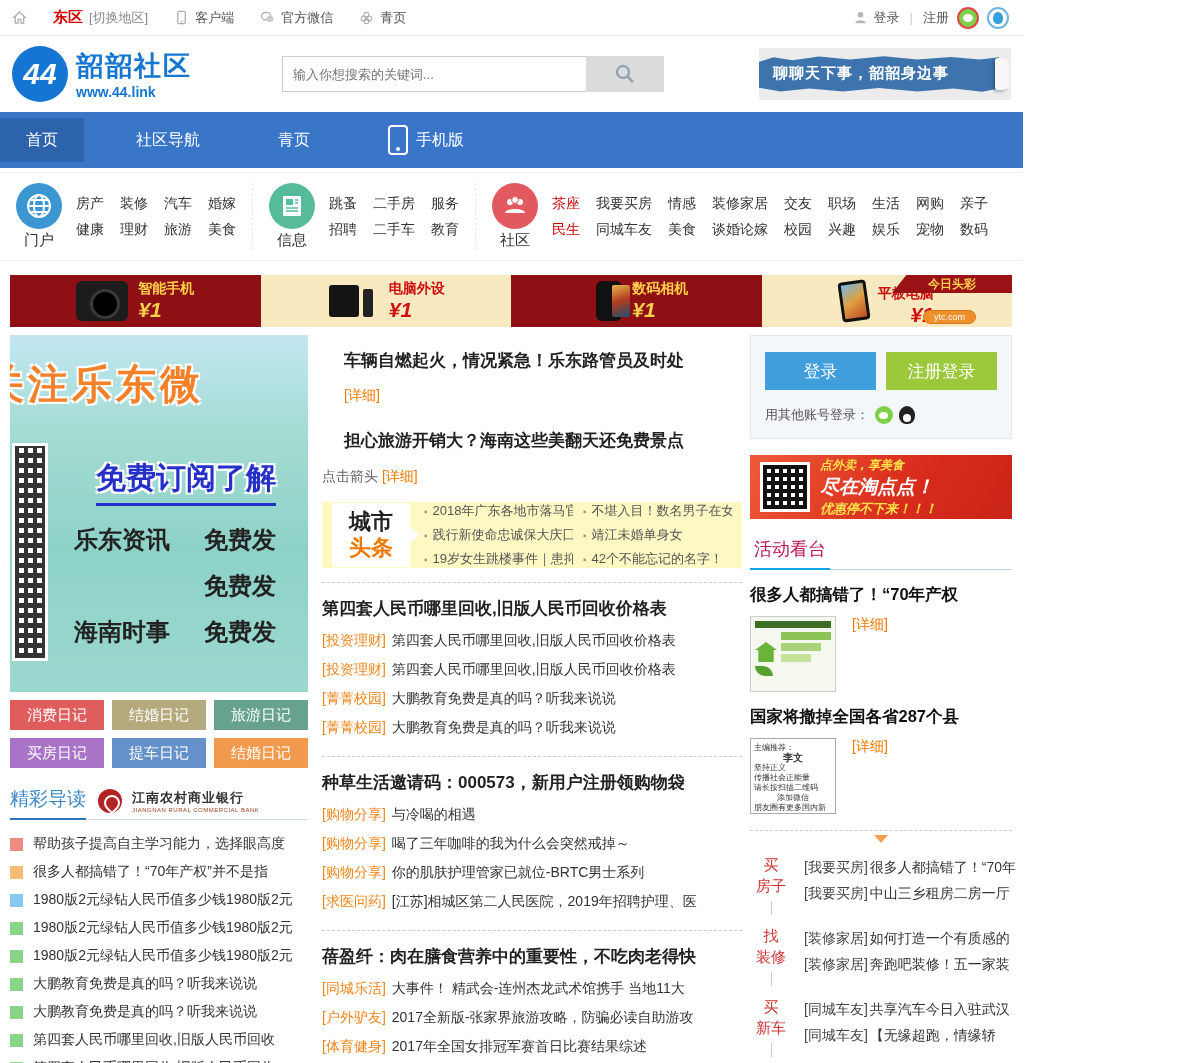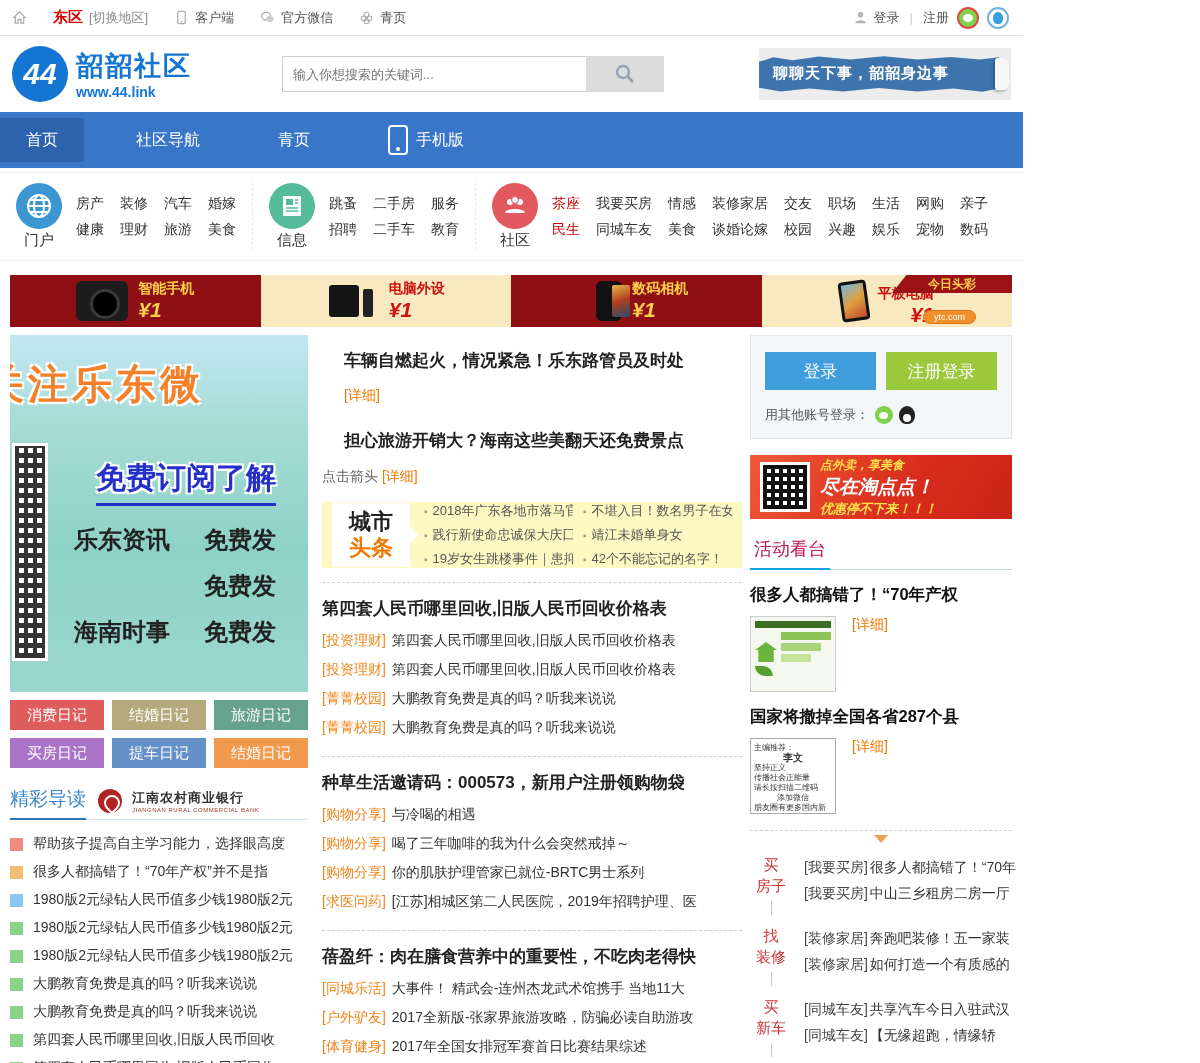--- a/index.html
+++ b/index.html
@@ -607,22 +607,22 @@
         </div>
       </div>
 
       <div class="rgroup">
         <div class="rg-label">
           <div>找</div>
               <div>装修</div>
               <div class="rg-vline"></div>
         </div>
         <div class="rg-rows">
+          <div class="rg-row"><span class="tag">[装修家居]</span><span>如何打造一个有质感的</span></div>
           <div class="rg-row"><span class="tag">[装修家居]</span><span>奔跑吧装修！五一家装</span></div>
-          <div class="rg-row"><span class="tag">[装修家居]</span><span>如何打造一个有质感的</span></div>
         </div>
       </div>
 
       <div class="rgroup">
         <div class="rg-label">
           <div>买</div>
               <div>新车</div>
               <div class="rg-vline"></div>
         </div>
         <div class="rg-rows">

